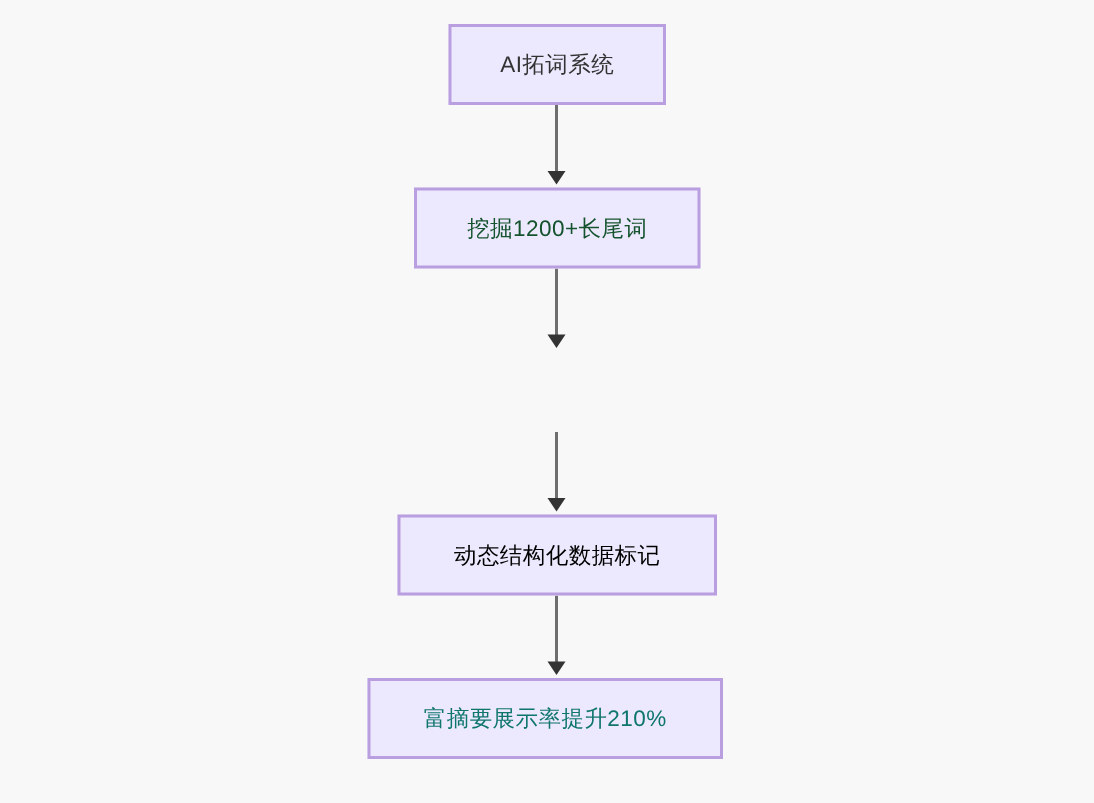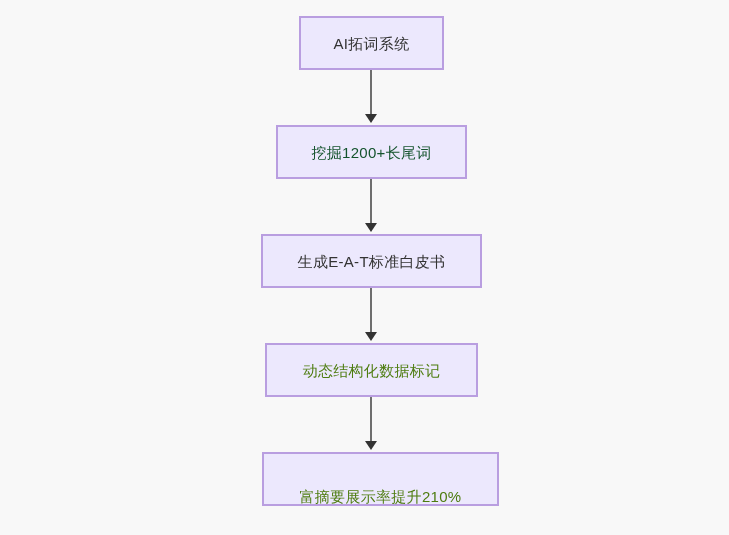--- a/index.html
+++ b/index.html
@@ -60,22 +60,19 @@
     <div class="flow-edge" style="left: 370px; top: 288px; height: 46px; background: rgb(110, 110, 110);"></div>
     <div class="flow-arrowhead" style="left: 365px; top: 332px; border-top-color: rgb(51, 51, 51);"></div>
     <div class="flow-edge" style="left: 370px; top: 397px; height: 46px; background: rgb(110, 110, 110);"></div>
     <div class="flow-arrowhead" style="left: 365px; top: 441px; border-top-color: rgb(51, 51, 51);"></div>
     <div class="flow-node" style="left: 299px; top: 16px; width: 145px; height: 54px; background: rgb(236, 232, 253); border-color: rgb(185, 158, 224); color: rgb(51, 51, 51);">
       <span class="flow-node-label">AI拓词系统</span>
     </div>
     <div class="flow-node" style="left: 276px; top: 125px; width: 191px; height: 54px; background: rgb(236, 232, 253); border-color: rgb(185, 158, 224); color: #14532d;">
       <span class="flow-node-label">挖掘1200+长尾词</span>
     </div>
-    <div class="flow-node" style="left: 261px; top: 234px; width: 221px; height: 54px; background: rgb(236, 232, 253); border-color: rgb(185, 158, 224); color: rgb(51, 51, 51);">
-      <span class="flow-node-label">生成E-A-T标准白皮书</span>
-    </div>
-    <div class="flow-node" style="left: 265px; top: 343px; width: 213px; height: 54px; background: rgb(236, 232, 253); border-color: rgb(185, 158, 224); color: #4d7c0f;">
+    <div class="flow-node" style="left: 265px; top: 343px; width: 213px; height: 54px; background: rgb(236, 232, 253); border-color: rgb(185, 158, 224); color: #000000;">
       <span class="flow-node-label">动态结构化数据标记</span>
     </div>
-    <div class="flow-node" style="left: 262px; top: 452px; width: 237px; height: 54px; background: rgb(236, 232, 253); border-color: rgb(185, 158, 224); color: #4d7c0f; align-items: flex-end;">
+    <div class="flow-node" style="left: 245px; top: 452px; width: 237px; height: 54px; background: rgb(236, 232, 253); border-color: rgb(185, 158, 224); color: #0f766e;">
       <span class="flow-node-label">富摘要展示率提升210%</span>
     </div>
   </div>
 
 </body></html>

